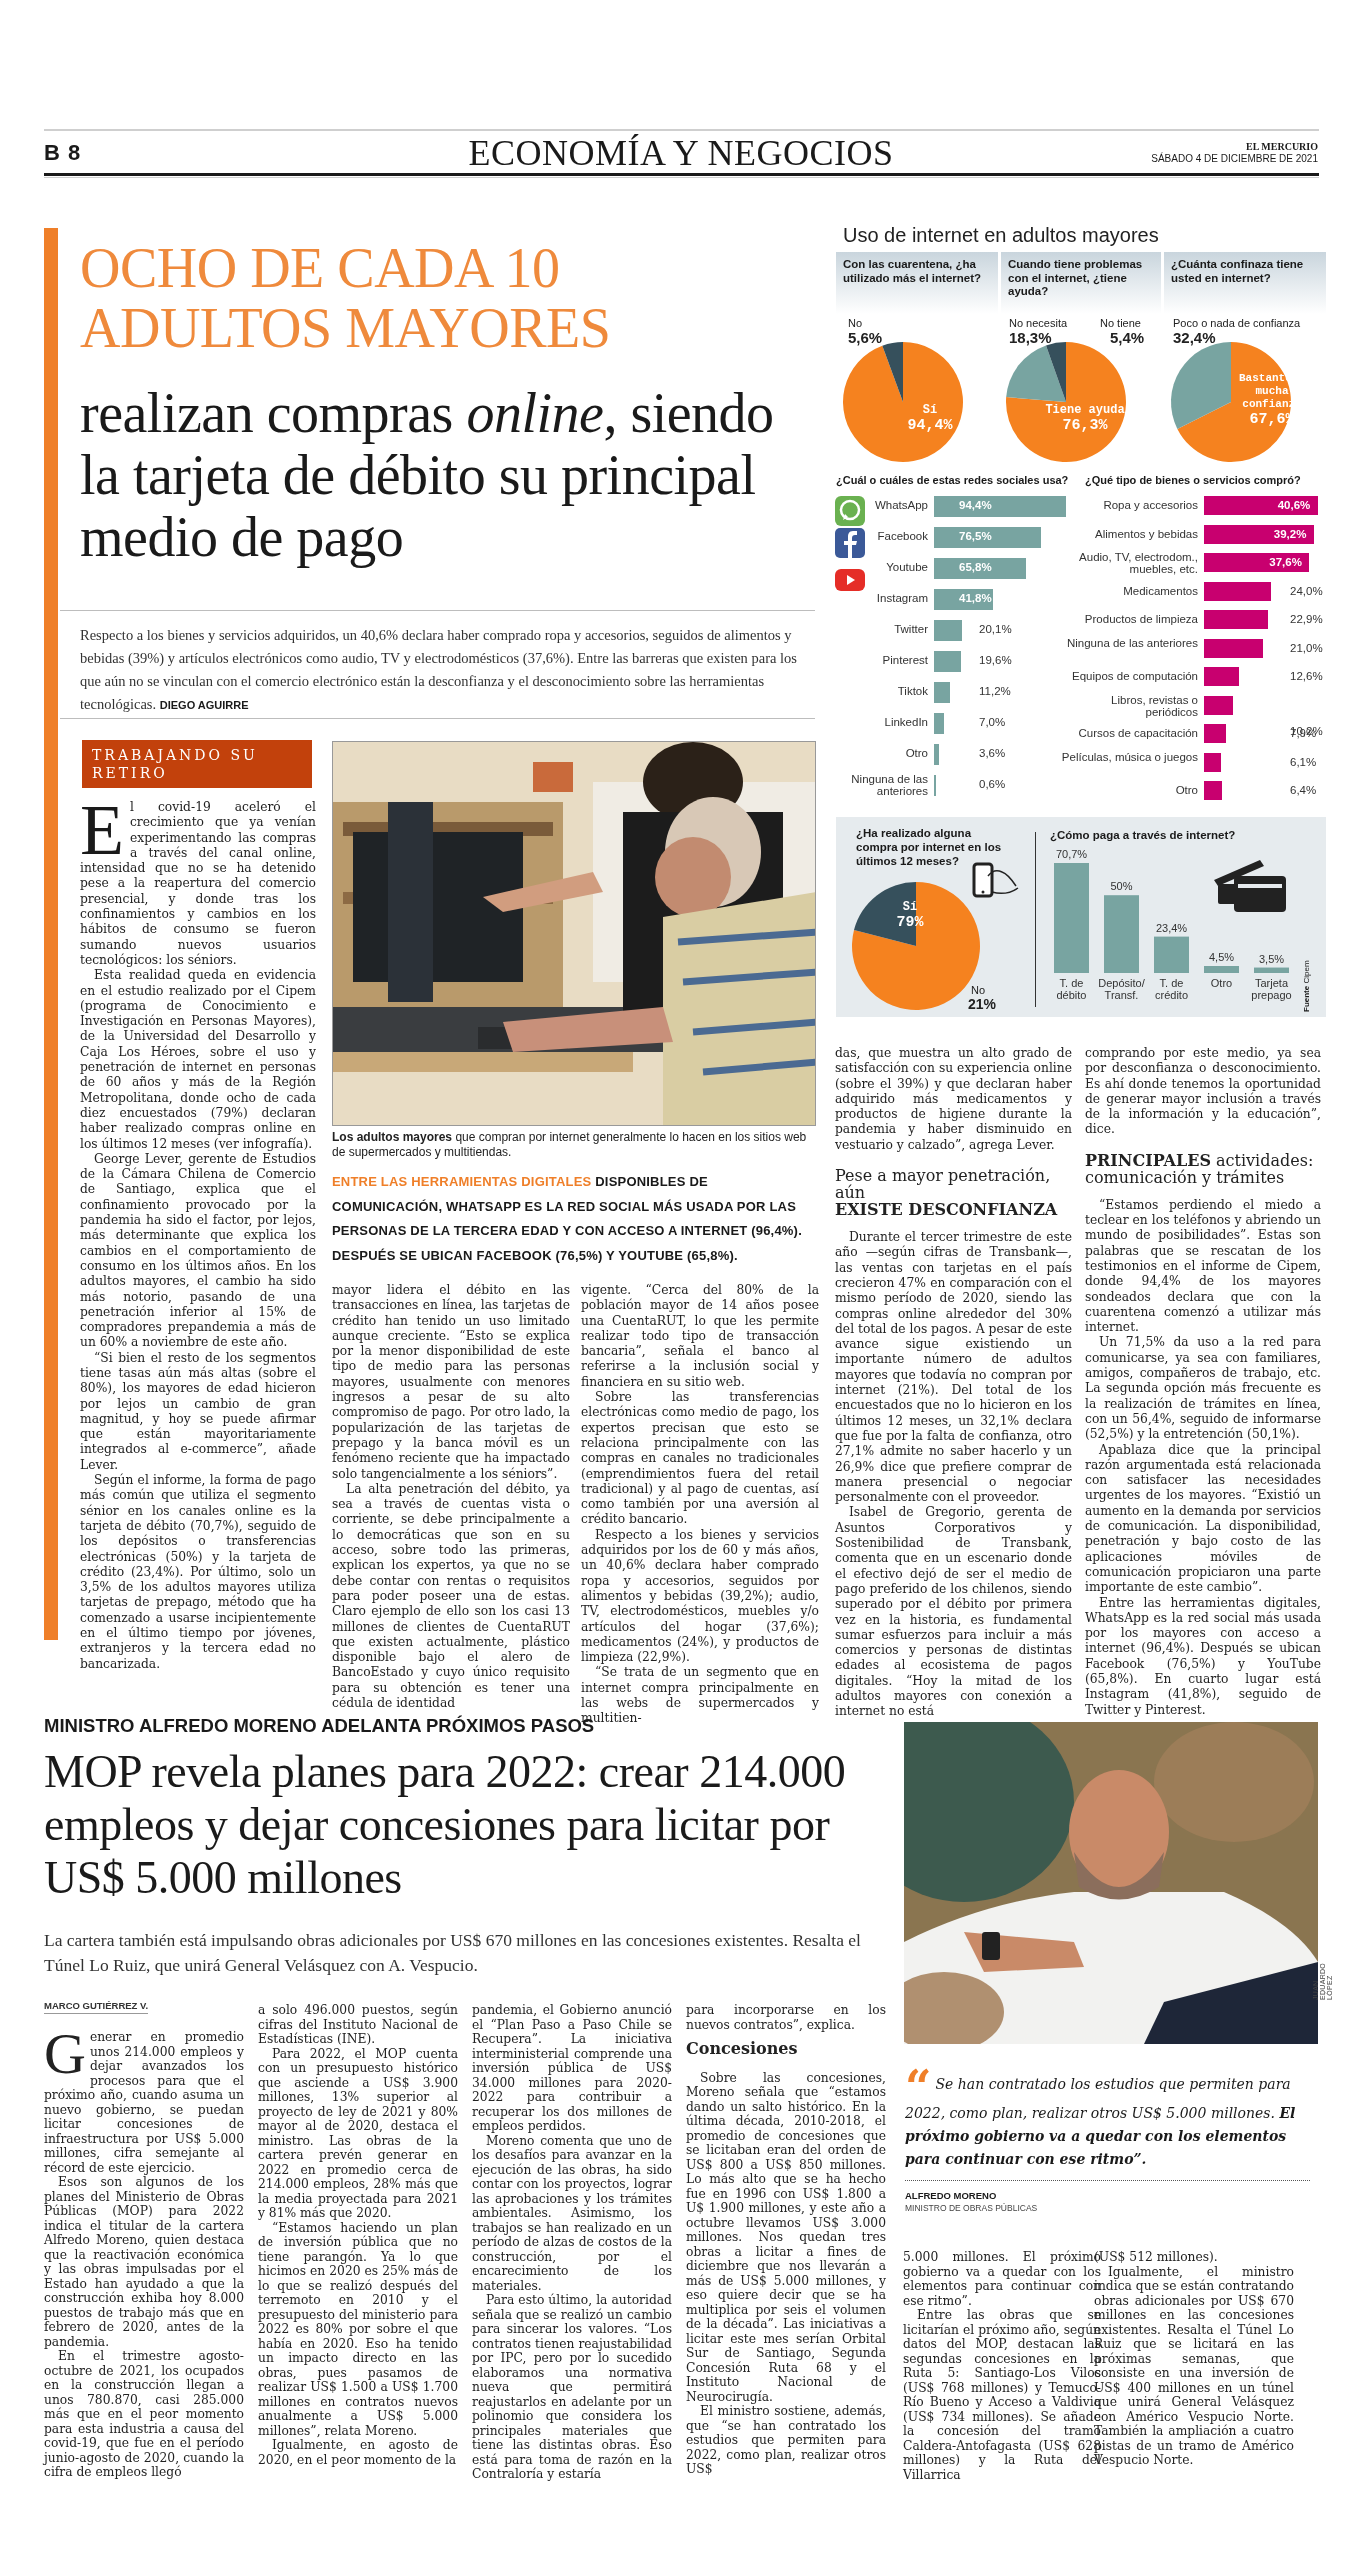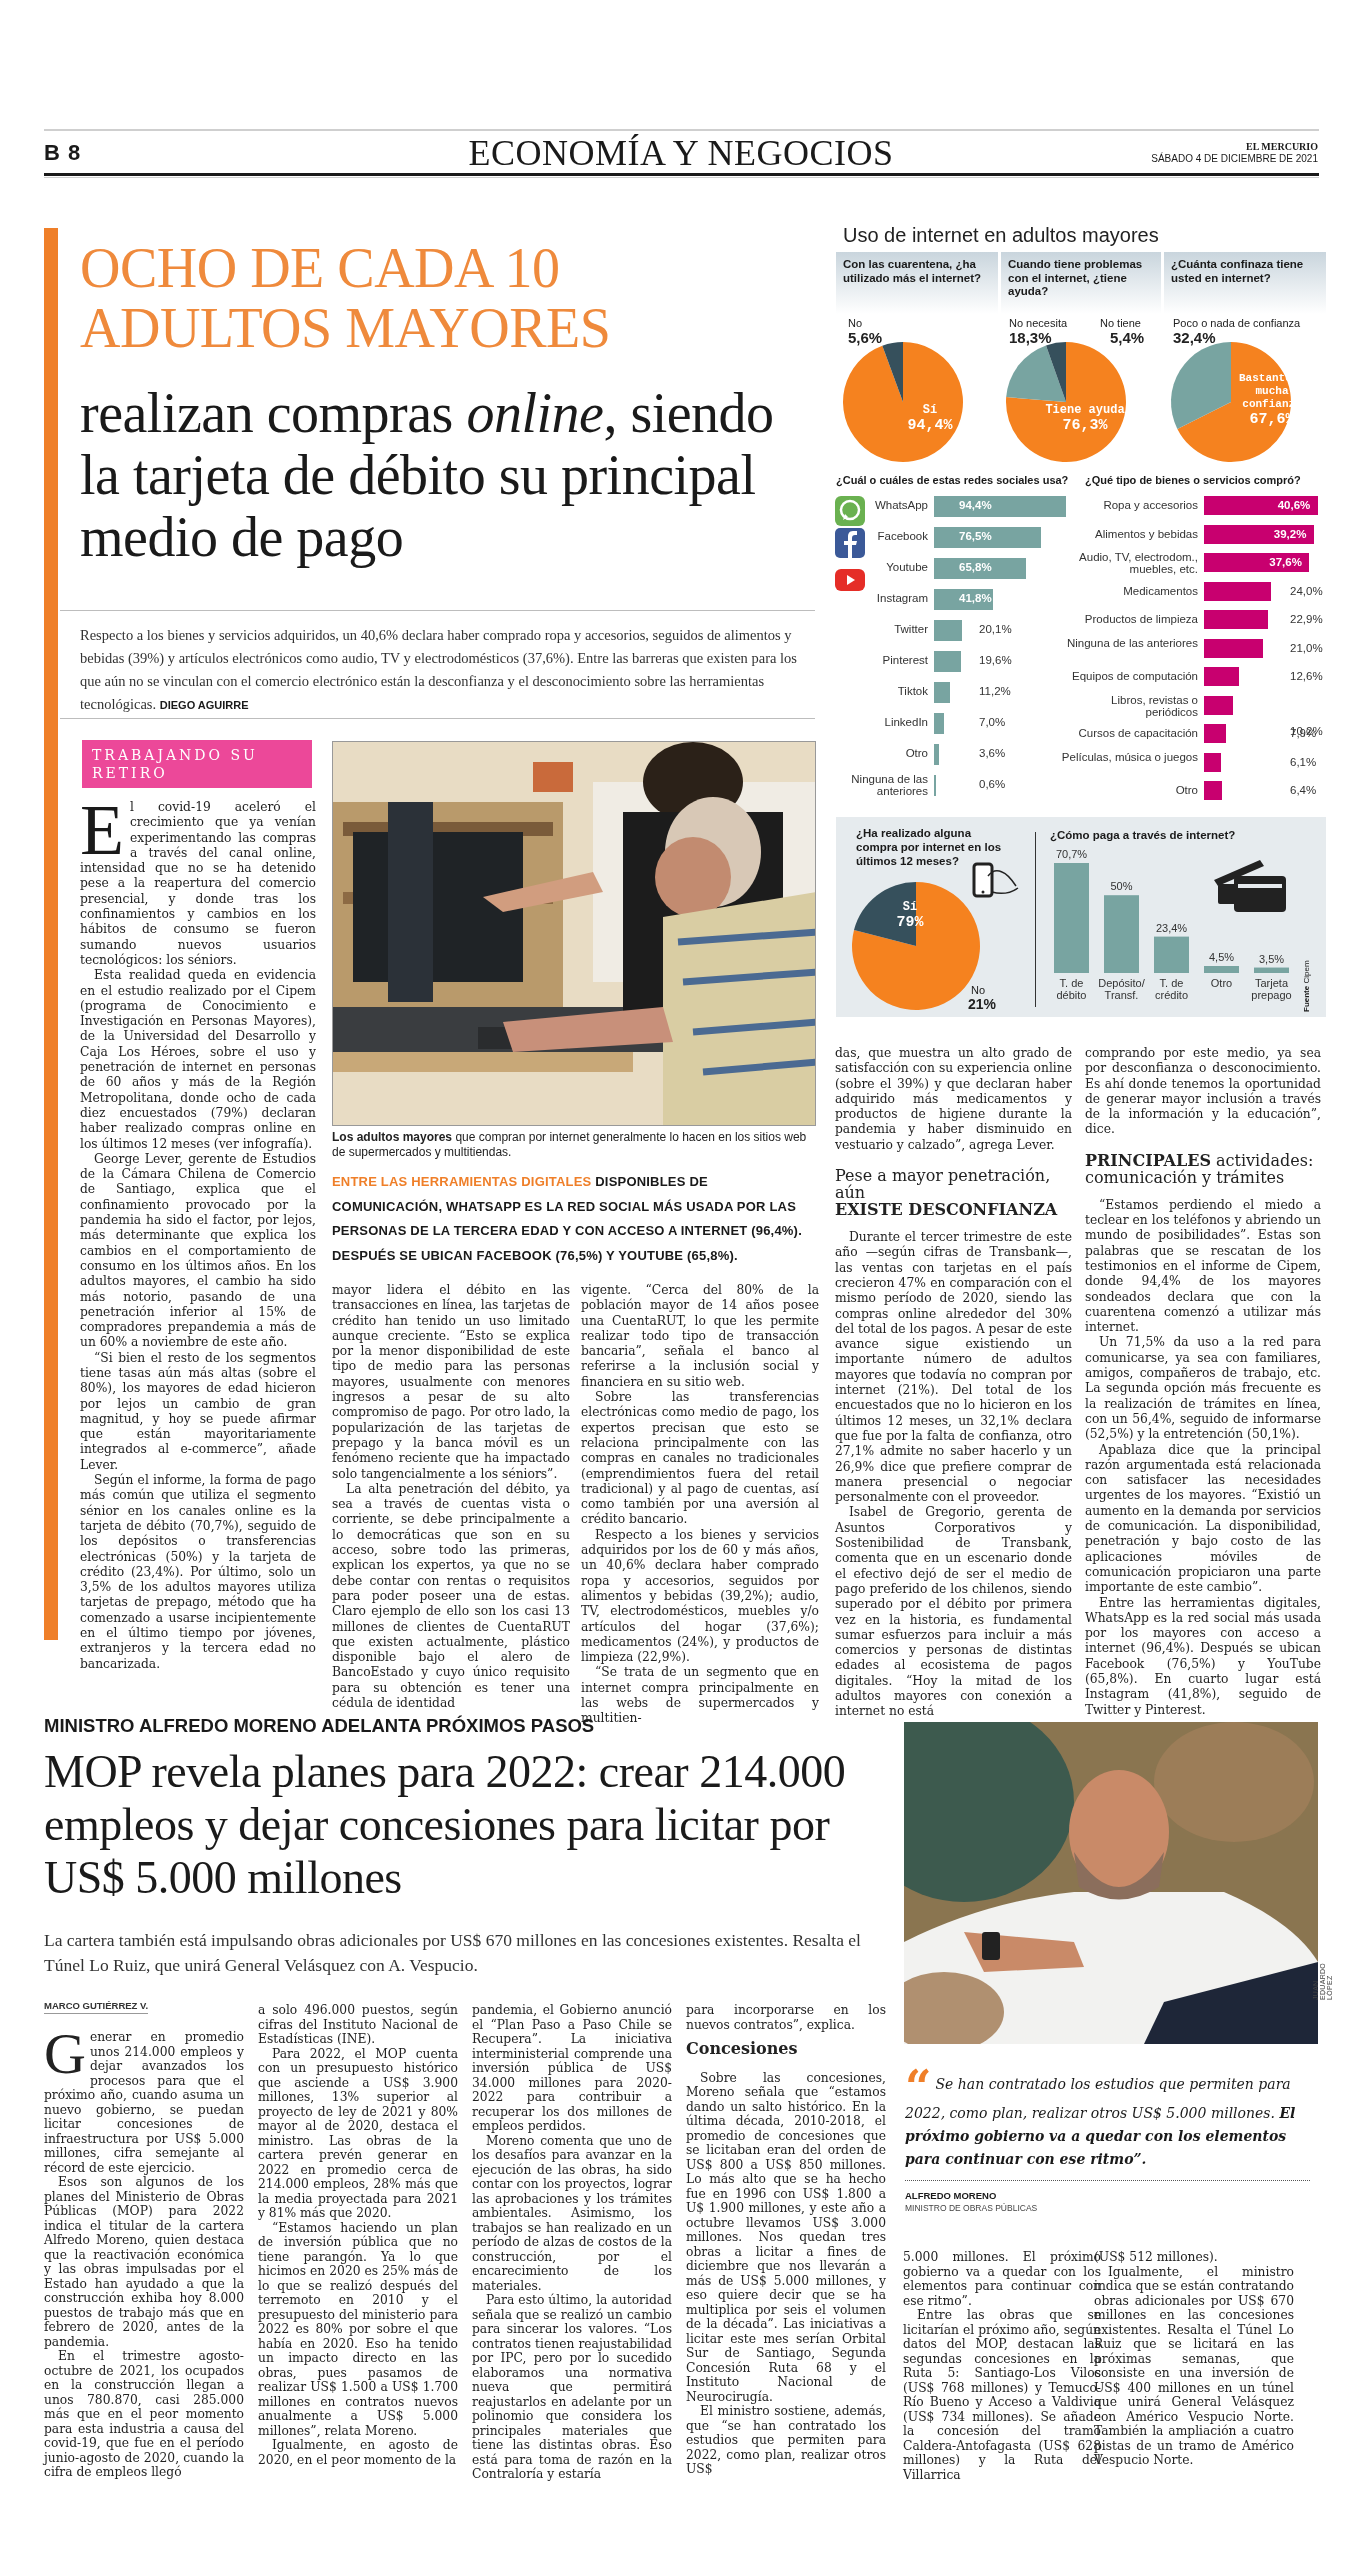--- a/index.html
+++ b/index.html
@@ -18,21 +18,21 @@
 
   
   .orange-bar { left: 44px; top: 228px; width: 14px; height: 1412px; background: #ef7f29; }
   .kicker-big { left: 80px; top: 238px; width: 740px; font-family: "Liberation Serif", serif; font-size: 56px; line-height: 60px; color: #ef8a3c; letter-spacing: -0.5px; }
   .head-big { left: 80px; top: 382px; width: 740px; font-family: "Liberation Serif", serif; font-size: 56px; line-height: 62px; color: #1a1a1a; letter-spacing: -0.5px; }
   .head-rule { left: 60px; top: 610px; width: 755px; height: 1px; background: #bdbdbd; }
   .deck { left: 80px; top: 624px; width: 720px; font-family: "Liberation Serif", serif; font-size: 14.5px; line-height: 23px; color: #333; }
   .deck .byline { font-family: "Liberation Sans", sans-serif; font-weight: bold; font-size: 11px; color: #1a1a1a; }
   .deck-rule { left: 60px; top: 718px; width: 755px; height: 1px; background: #bdbdbd; }
 
-  .box-title { left: 82px; top: 740px; width: 230px; height: 48px; background: #ec4899; color: #fff; font-family: "DejaVu Serif", serif; font-size: 14px; letter-spacing: 3px; padding: 6px 10px; line-height: 18px; }
+  .box-title { left: 82px; top: 740px; width: 230px; height: 48px; background: #c2410c; color: #fff; font-family: "DejaVu Serif", serif; font-size: 14px; letter-spacing: 3px; padding: 6px 10px; line-height: 18px; }
 
   .col { font-family: "DejaVu Serif", serif; font-size: 12.3px; line-height: 15.3px; text-align: justify; hyphens: auto; color: #222; }
   .col p { text-indent: 14px; }
   .col p.noind { text-indent: 0; }
   .col1 { left: 80px; top: 800px; width: 236px; }
   .dropcap { float: left; font-family: "Liberation Serif", serif; font-size: 72px; line-height: 56px; margin: 2px 6px 0 0; color: #1a1a1a; }
 
   .photo1 { left: 332px; top: 741px; width: 484px; height: 385px; background: #d9cfb8; overflow: hidden; border: 1px solid #999; }
   .caption1 { left: 332px; top: 1130px; width: 490px; font-family: "Liberation Sans", sans-serif; font-size: 12px; line-height: 15px; color: #222; }
   .caption1 b { font-weight: bold; }

